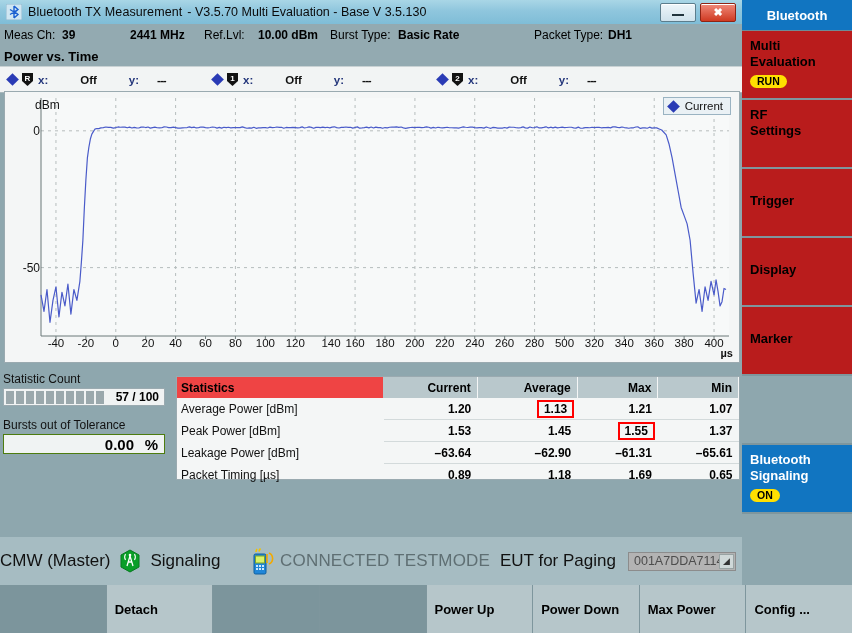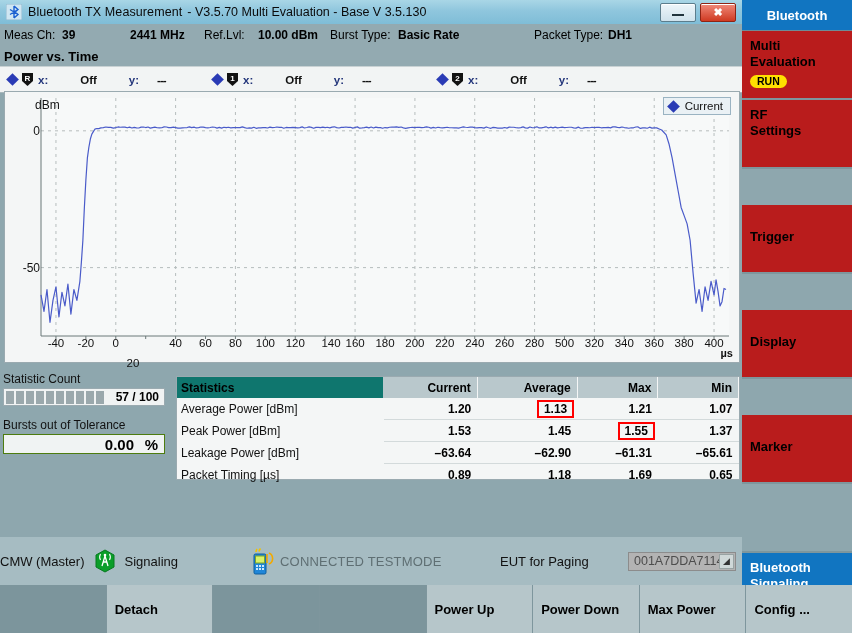--- a/index.html
+++ b/index.html
@@ -108,35 +108,35 @@
   .stats{
     position:absolute;left:176px;top:376px;width:564px;height:104px;
     background:#f4f6f6;border:1px solid #9aaab0;box-sizing:border-box;
   }
   .stats table{border-collapse:collapse;width:100%;font-size:12px;}
   .stats th{
     background:#b9c8cc;color:#000;font-weight:bold;text-align:right;
     padding:2px 6px 2px 4px;height:17px;border-right:1px solid #f4f6f6;
     font-size:12px;
   }
-  .stats th.first{text-align:left;background:#0f766e;border-right:1px solid #b9c8cc;width:196px;}
+  .stats th.first{text-align:left;background:#ef4444;border-right:1px solid #b9c8cc;width:196px;}
   .stats td{
     text-align:right;padding:1px 6px 1px 4px;font-weight:bold;color:#000;height:19px;
     border-top:1px solid #d3dadb;position:relative;
   }
   .stats td.lbl{text-align:left;font-weight:normal;color:#111;border-top:1px solid #f4f6f6;}
   .stats tr:first-child td{border-top:none;}
 
   
   .statusbar{
     position:absolute;left:0;top:537px;width:742px;height:48px;
     background:#a6bcc2;display:flex;align-items:center;
   }
   .sb-item{display:flex;align-items:center;position:absolute;white-space:nowrap;}
-  .sb-text{font-size:13px;color:#111;}
+  .sb-text{font-size:17px;color:#111;}
   .sb-text.dim{color:#5f6f73;letter-spacing:.2px;}
   .eutinput{
     width:108px;height:19px;background:#b3b3b3;border:1px solid #8c8c8c;
     display:flex;align-items:center;box-sizing:border-box;
     font-size:12.5px;color:#4d4d4d;padding-left:5px;position:relative;
   }
   .eutinput .btn{
     position:absolute;right:1px;top:1px;width:15px;height:15px;
     background:#cfd8d8;border:1px solid #98a3a3;box-sizing:border-box;
     font-size:9px;color:#333;display:flex;align-items:center;justify-content:center;
@@ -149,21 +149,21 @@
   .sb-hd{
     height:30px;background:#1175c1;color:#fff;font-weight:bold;font-size:13px;
     display:flex;align-items:center;justify-content:center;border-bottom:1px solid #6f8c95;
   }
   .sb-btn{
     height:69px;background:#b91c1c;border-bottom:2px solid #7e969d;
     padding:7px 0 0 8px;box-sizing:border-box;position:relative;
     font-weight:bold;font-size:13px;color:#000;line-height:1.25;
   }
   .sb-btn .lines{display:block;}
-  .sb-btn.mid{padding-top:24px;margin-top:36px;}
+  .sb-btn.mid{padding-top:24px;}
   .sb-btn.empty{background:#8ea7ae;border-bottom:2px solid #7e969d;}
   .sb-btn.blue{background:#1175c1;color:#fff;}
   .badge{
     display:inline-block;background:#ffe000;color:#000;font-weight:bold;font-size:10.5px;
     border-radius:7px;padding:1px 7px;margin-top:4px;line-height:1.1;
   }
 
   
   .softkeys{position:absolute;left:0;top:585px;width:852px;height:48px;display:flex;}
   .sk{
@@ -289,21 +289,21 @@
     <div class="axis-unit">µs</div>
   </div>
   <div class="yticklabels" id="yticks">
       <span style="top: 39.8276px;">0</span>
       <span style="top: 176.609px;">-50</span>
     </div>
   <div class="xticklabels" id="xticks">
       <span style="left: 51.9565px;">-40</span>
       <span style="left: 81.8696px;">-20</span>
       <span style="left: 111.783px;">0</span>
-      <span style="left: 129px; margin-top: 20px;">20</span>
+      <span style="left: 144px;">20</span>
       <span style="left: 171.609px;">40</span>
       <span style="left: 201.522px;">60</span>
       <span style="left: 231.435px;">80</span>
       <span style="left: 261.348px;">100</span>
       <span style="left: 291.261px;">120</span>
       <span style="left: 327px;">140</span>
       <span style="left: 351.087px;">160</span>
       <span style="left: 381px;">180</span>
       <span style="left: 410.913px;">200</span>
       <span style="left: 440.826px;">220</span>

